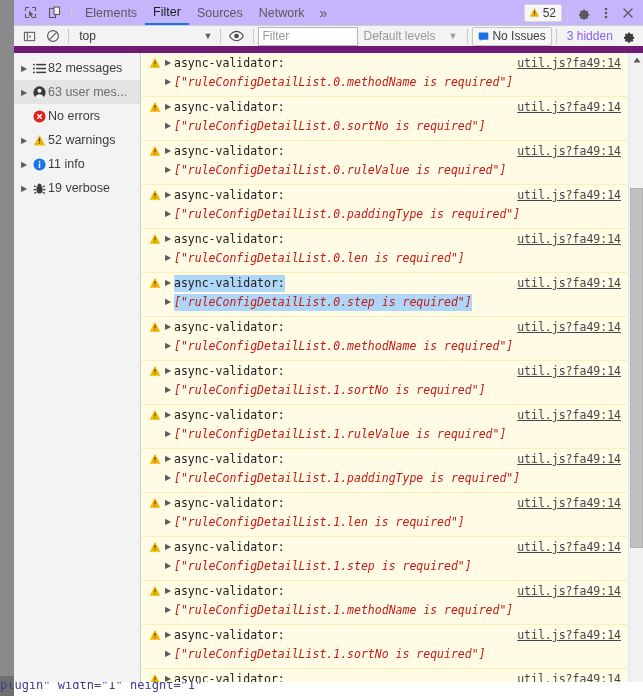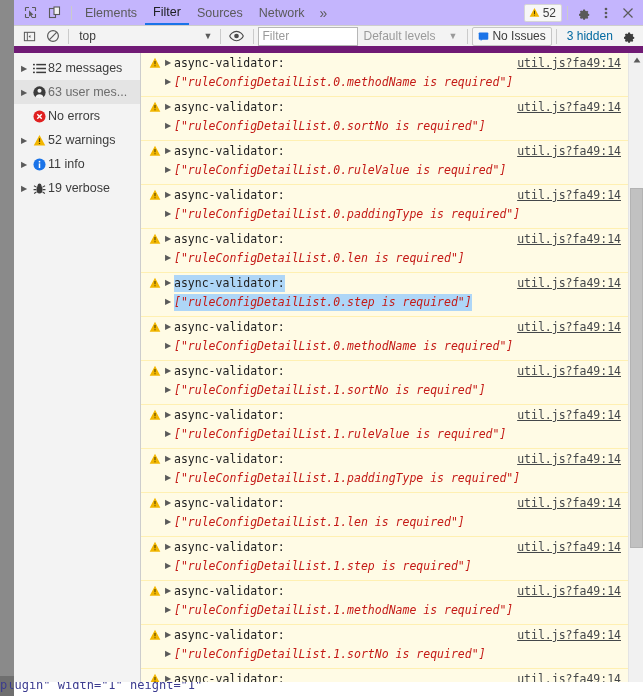--- a/index.html
+++ b/index.html
@@ -137,21 +137,21 @@
     border: 1px solid #c6c6c6;
     border-radius: 2px;
     background:#f7f7f7;
     height: 19px;
     padding: 0 5px;
     font-size: 12px;
     color: #3c3c3c;
     cursor: pointer; white-space: nowrap;
   }
   .hidden-label {
-    font-size: 12px; color: #0369a1;
+    font-size: 12px; color: #8b5cf6;
     padding: 0 6px; white-space: nowrap;
   }
   .vsep { width:1px; height:15px; background:#cbcbcb; margin:0 4px; }
 
   
   .body-row { flex: 1; display: flex; min-height: 0; position: relative; }
 
   .sidebar {
     width: 127px; min-width: 127px;
     background: #f3f3f3;

